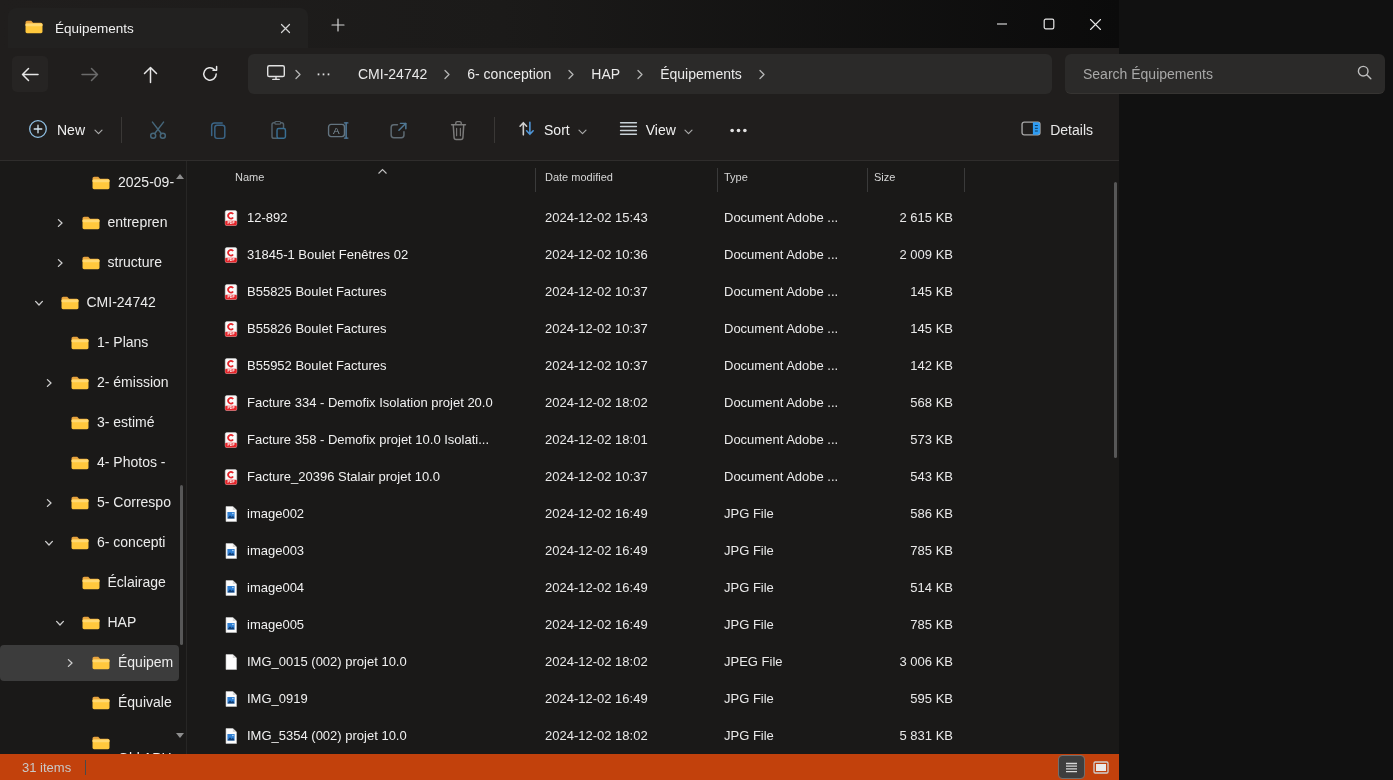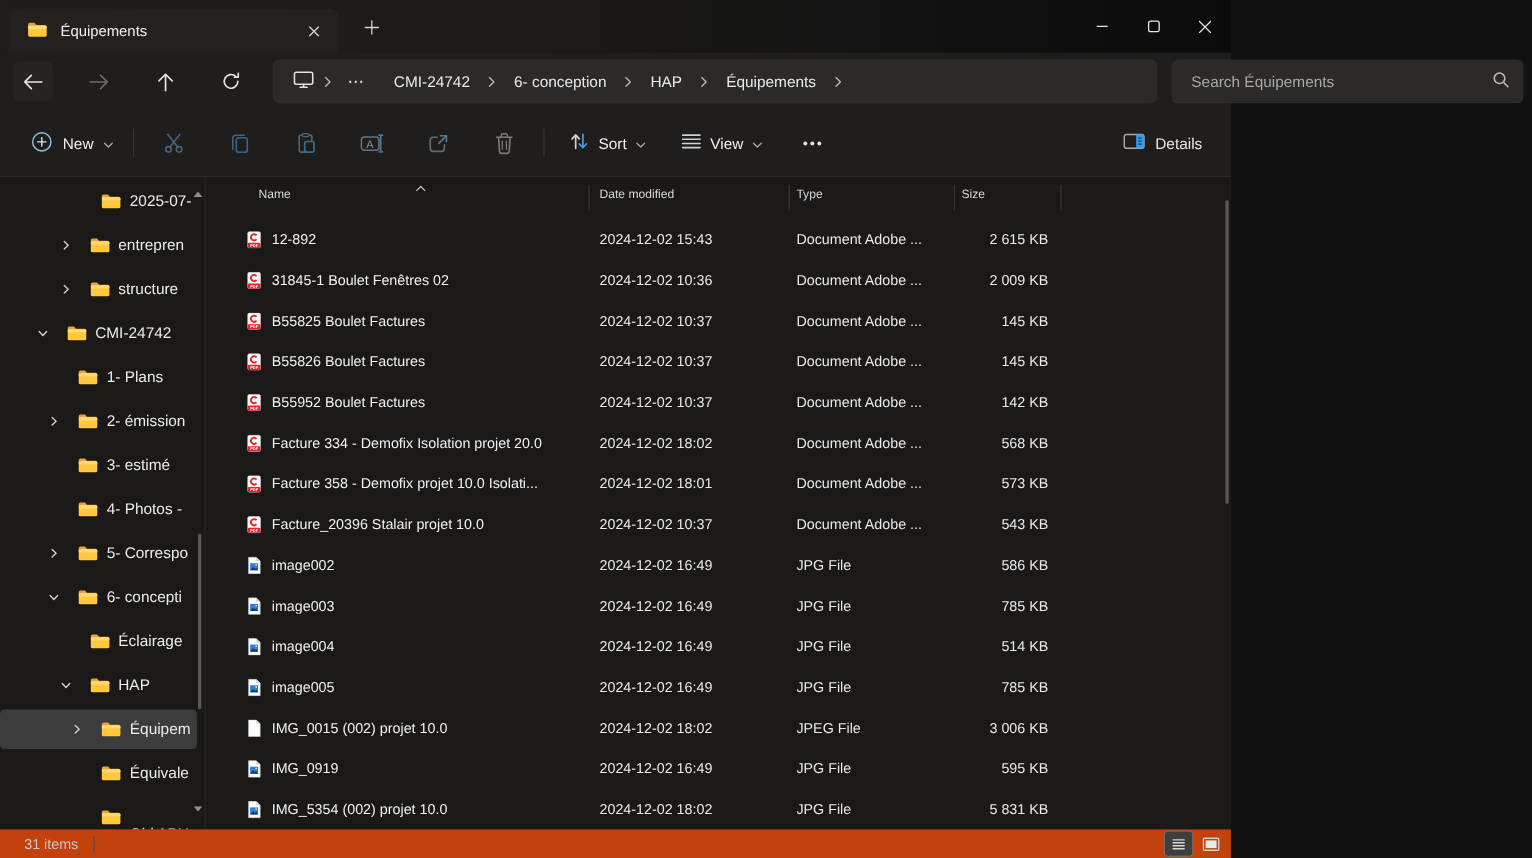--- a/index.html
+++ b/index.html
@@ -281,21 +281,21 @@
   <div class="content">
     <div class="sidebar">
       <div class="side-list" id="side-list">
           <div class="side-item">
             <div class="hl"></div>
             <span class="side-folder" style="left: 92px;"><svg width="18" height="14" viewBox="0 0 17 13">
                 <path d="M.5 2.2C.5 1.3 1.2.6 2.1.6h3.8l1.7 1.9h7.3c.9 0 1.6.7 1.6 1.6v.9H.5z" fill="#e8a33d"></path>
                 <rect x=".5" y="3.1" width="16" height="9.4" rx="1.4" fill="#ffc83d"></rect>
                 <rect x=".5" y="3.1" width="16" height="2.7" rx="1.3" fill="#ffd972"></rect>
               </svg></span>
-            <span class="side-label" style="left: 118px;">2025-07-</span>
+            <span class="side-label" style="left: 118px;">2025-09-</span>
           </div>
           <div class="side-item">
             <div class="hl"></div>
             <span class="side-chev" style="left: 54.5px;">
               <svg width="10" height="10" viewBox="0 0 10 10">
                 <path d="M3.4 1.6 7 5 3.4 8.4" fill="none" stroke="#cfcfcf" stroke-width="1.3" stroke-linecap="round" stroke-linejoin="round"></path>
               </svg>
             </span>
             <span class="side-folder" style="left: 81.5px;"><svg width="18" height="14" viewBox="0 0 17 13">
                 <path d="M.5 2.2C.5 1.3 1.2.6 2.1.6h3.8l1.7 1.9h7.3c.9 0 1.6.7 1.6 1.6v.9H.5z" fill="#e8a33d"></path>

